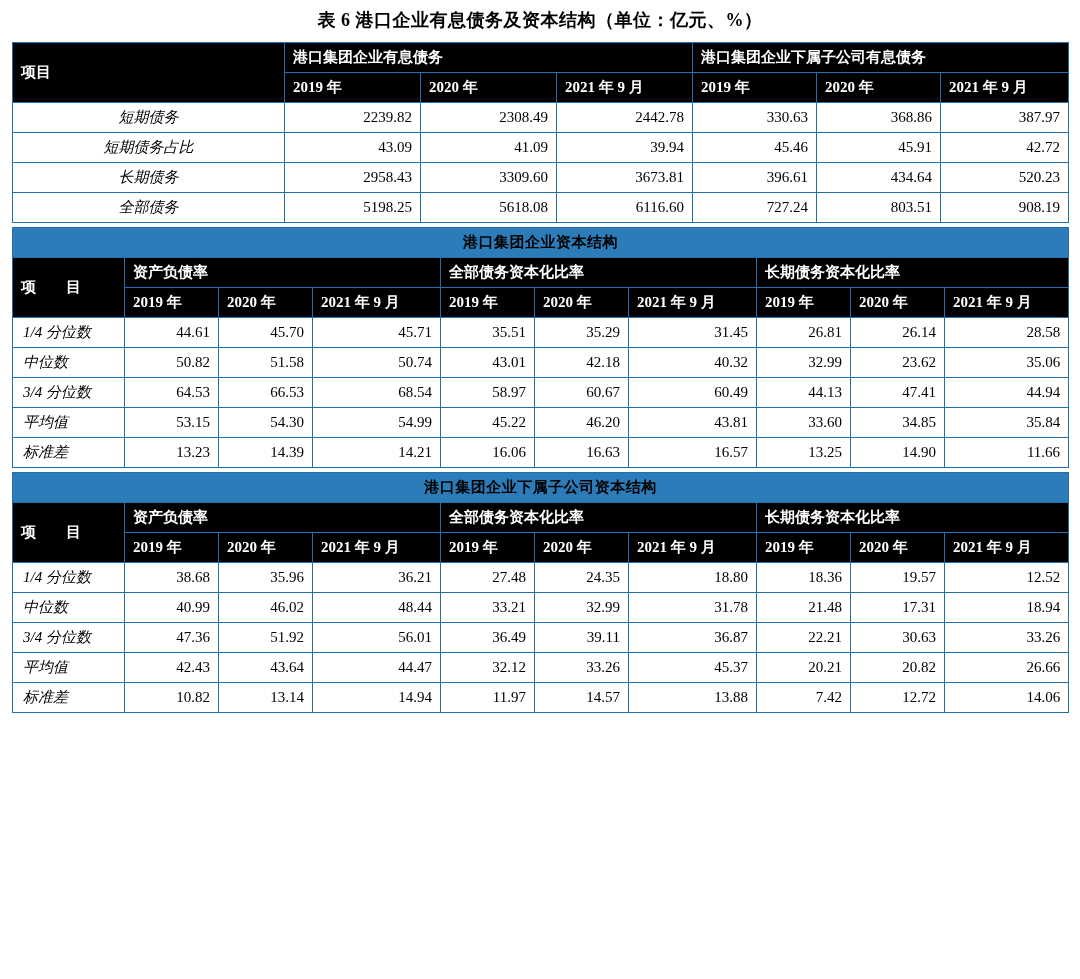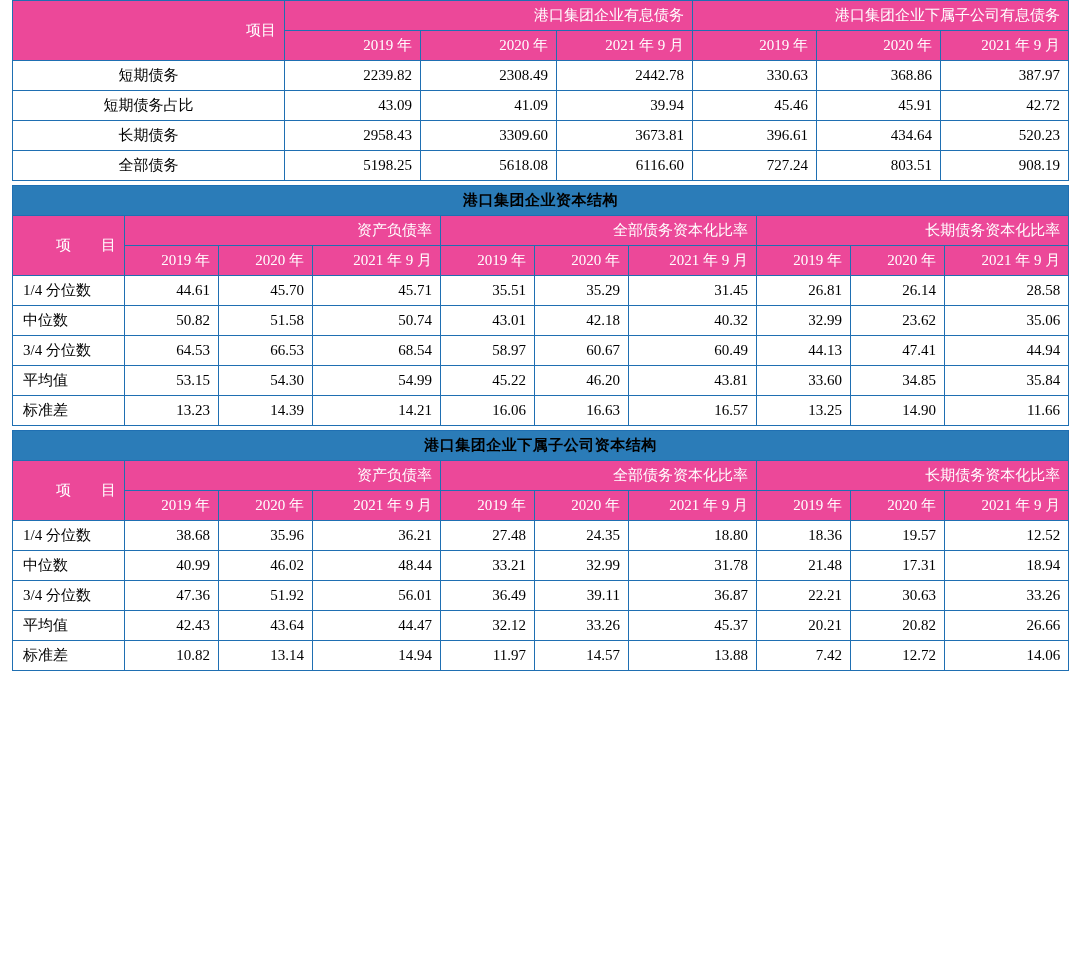--- a/index.html
+++ b/index.html
@@ -32,36 +32,37 @@
     table-layout: fixed;
   }
   table.tbl td, table.tbl th {
     border: 1px solid #1f6fb2;
     font-size: 15px;
     padding: 5px 8px;
     vertical-align: middle;
     box-sizing: border-box;
   }
   .hdr {
-    background: #ec4899;
+    background: #000000;
     color: #ffffff;
-    font-weight: normal;
-    text-align: right;
+    font-weight: bold;
+    text-align: left;
   }
   .hdr-band {
     background: #2b7cb8;
     color: #000000;
     font-weight: bold;
     text-align: center;
     font-size: 15px;
     letter-spacing: 0.5px;
   }
   .rowlabel {
     text-align: center;
     white-space: nowrap;
+    font-style: italic;
   }
   .rowlabel.left {
     text-align: left;
     padding-left: 10px;
   }
   .num {
     text-align: right;
     white-space: nowrap;
     font-family: "Liberation Serif", "DejaVu Serif", serif;
   }
@@ -73,20 +74,21 @@
     width: 1056px;
   }
   .tblwrap { margin-bottom: 0px; }
   .gap { height: 4px; }
 </style>
 </head>
 <body>
 
 <div class="page">
 
+  <div class="caption">表 6   港口企业有息债务及资本结构（单位：亿元、%）</div>
 
   <div class="tblwrap">
     <table class="tbl">
       <colgroup>
         <col style="width:272px">
         <col style="width:136px">
           <col style="width:136px">
           <col style="width:136px">
         <col style="width:124px">
           <col style="width:124px">

